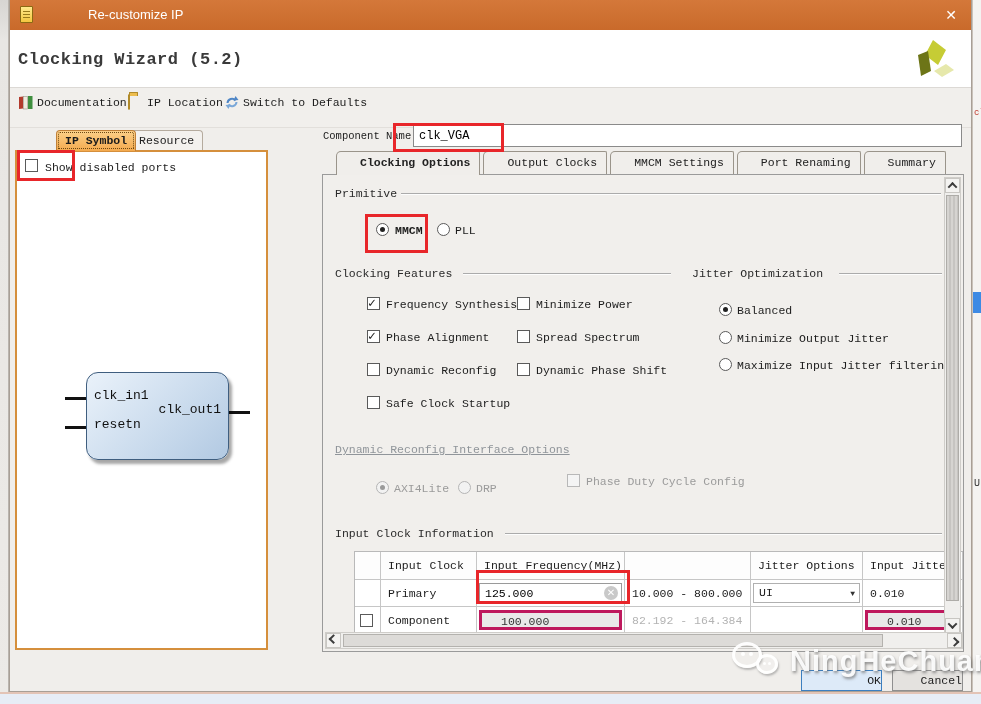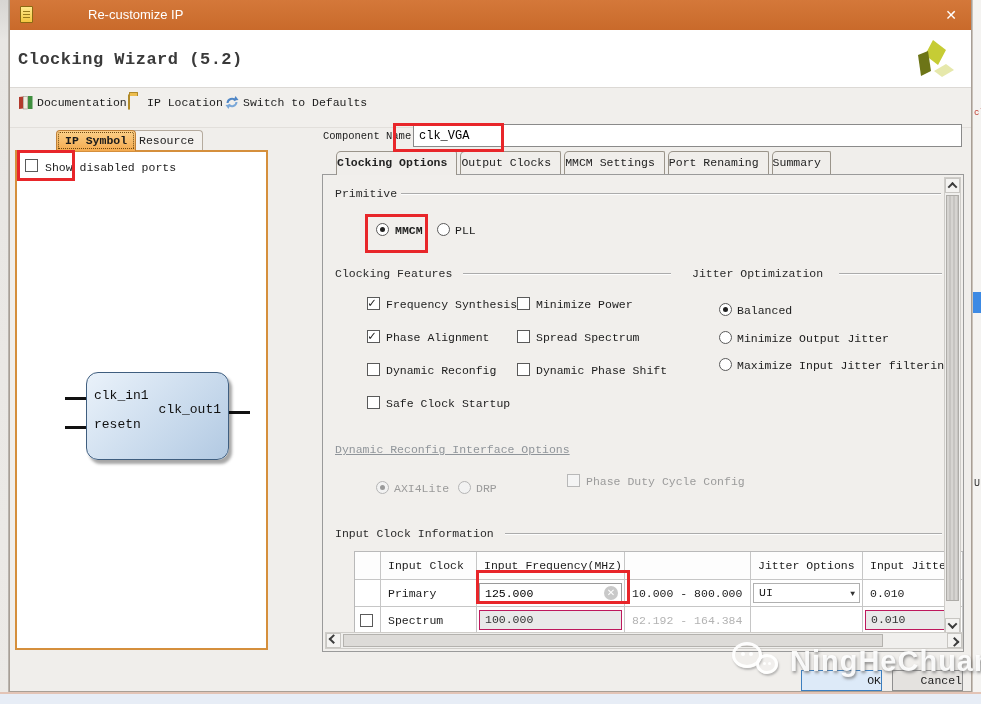--- a/index.html
+++ b/index.html
@@ -46,21 +46,21 @@
 
   .ip-block { position:absolute; left:69px; top:220px; width:143px; height:88px; border:1.5px solid #3f5e7f; border-radius:12px; background:linear-gradient(135deg,#eaf2fa,#c3d6ea 70%,#b2c9e2); box-shadow:3px 4px 3px rgba(0,0,0,0.35); }
   .port-label { position:absolute; font-size:13px; color:#101010; }
   .stub { position:absolute; height:3px; background:#111; width:21px; }
 
   
   .comp-label { left:313px; top:130px; font-size:10.5px; white-space:nowrap; }
   .comp-field { left:403px; top:124px; width:549px; height:23px; border:1px solid #8a8a8a; background:#fff; font-family:inherit; font-size:12px; padding:0 5px; }
 
   .main-tabs { left:326px; top:151px; height:24px; display:flex; gap:3px; }
-  .mtab { height:24px; padding:4px 9px 0 0; font-size:11.5px; background:#f0eeeb; border:1px solid #9a9license4a8a; border:1px solid #9a948a; border-bottom:none; border-radius:5px 2px 0 0; white-space:nowrap; color:#222; }
+  .mtab { height:24px; padding:4px 9px 0 23px; font-size:11.5px; background:#f0eeeb; border:1px solid #9a9license4a8a; border:1px solid #9a948a; border-bottom:none; border-radius:5px 2px 0 0; white-space:nowrap; color:#222; }
   .mtab.active { font-weight:bold; z-index:4; position:relative; box-shadow:0 2px 0 #f1efec; }
 
   .content-panel { left:312px; top:174px; width:642px; height:478px; border:1px solid #9a9a9a; background:#f1efec; overflow:hidden; z-index:1; }
 
   .grp-label { position:absolute; font-size:11.5px; color:#2a2a2a; white-space:nowrap; }
   .grp-label.dim { color:#90959a; text-decoration:underline; }
   .hline { position:absolute; height:2px; border-top:1px solid #ababab; border-bottom:1px solid #fdfdfd; }
 
   
   .cb { width:13px; height:13px; background:#fff; border:1px solid #5a5a5a; display:inline-block; position:relative; }
@@ -73,21 +73,21 @@
   .ctl-label { position:absolute; font-size:11.5px; white-space:nowrap; }
   .ctl-label.dim { color:#9b9b9b; }
 
   
   .ici-table { position:absolute; left:31px; top:376px; display:grid; grid-template-columns:26px 96px 148px 126px 112px 100px; grid-auto-rows:28px 27px 27px; background:#14532d; border:1px solid #b9b9b9; }
   .tc { border-right:1px solid #c6c6c6; border-bottom:1px solid #c6c6c6; padding:0 7px; display:flex; align-items:center; font-size:11.5px; white-space:nowrap; overflow:hidden; position:relative; background:#fff; }
   .tc.hdr { background:#fdfdfd; }
   .freq-input-wrap { position:absolute; left:2px; right:2px; top:3px; bottom:3px; border:1px solid #9a9a9a; background:#fff; }
   .freq-input { width:100%; height:100%; border:none; font-family:inherit; font-size:11.5px; padding:0 18px 0 5px; background:transparent; }
   .clear-x { position:absolute; right:3px; top:50%; margin-top:-7px; width:14px; height:14px; border-radius:50%; background:#c9c9c9; color:#fff; font-size:10px; line-height:14px; text-align:center; font-family:"Liberation Sans",sans-serif; }
-  .cell-dim-input { position:absolute; left:2px; right:2px; top:3px; bottom:3px; border:1px solid #be185d; background:#e9e9e9; font-size:11.5px; padding:2px 5px; color:#333; }
+  .cell-dim-input { position:absolute; left:2px; right:2px; top:3px; bottom:3px; border:3px solid #be185d; background:#e9e9e9; font-size:11.5px; padding:2px 19px; color:#333; }
   .range-dim { color:#b3b3b3; }
   .dd { position:absolute; left:2px; right:2px; top:3px; bottom:3px; border:1px solid #b0b0b0; background:#fff; padding:2px 5px; }
   .dd .caret { position:absolute; right:4px; top:5px; font-size:8px; color:#333; }
 
   
   .vscroll { position:absolute; right:2px; top:2px; width:17px; height:457px; background:#f0efed; border:1px solid #cfcdc9; }
   .hscroll { position:absolute; left:2px; bottom:2px; height:17px; width:638px; background:#f0efed; border:1px solid #cfcdc9; }
   .sbtn { position:absolute; width:15px; height:15px; background:#f4f3f1; border:1px solid #c8c6c2; display:flex; align-items:center; justify-content:center; }
   .vthumb { position:absolute; left:1px; top:17px; width:13px; height:406px; background:repeating-linear-gradient(90deg,#d6d4d1 0 2px,#c6c4c1 2px 4px); border:1px solid #aeaca8; }
   .hthumb { position:absolute; top:1px; left:17px; width:540px; height:13px; background:#dddbd8; border:1px solid #b4b2ae; }
@@ -273,21 +273,21 @@
           <span class="dd">
             <span>UI</span>
             <span class="caret">▼</span>
           </span>
         </div>
         <div class="tc">0.010</div>
 
         <div class="tc">
             <span class="cb" style="margin-left:-2px"></span>
           </div>
-        <div class="tc">Spectrum</div>
+        <div class="tc">Component</div>
         <div class="tc">
             <span class="cell-dim-input">100.000</span>
           </div>
         <div class="tc range-dim">82.192 - 164.384</div>
         <div class="tc"></div>
         <div class="tc">
             <span class="cell-dim-input">0.010</span>
           </div>
       </div>
 

